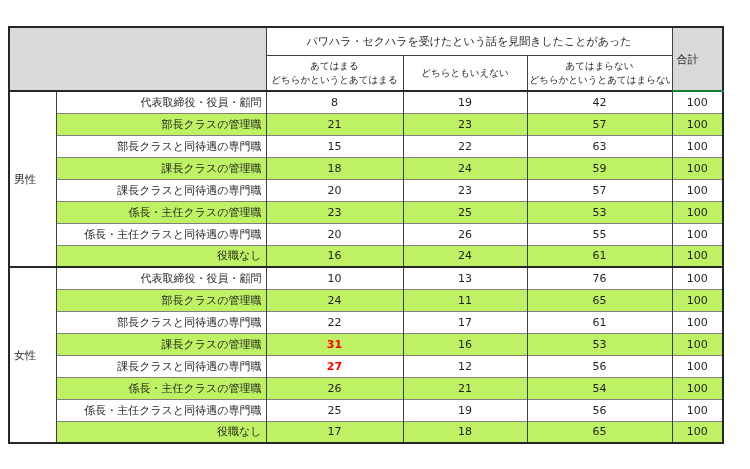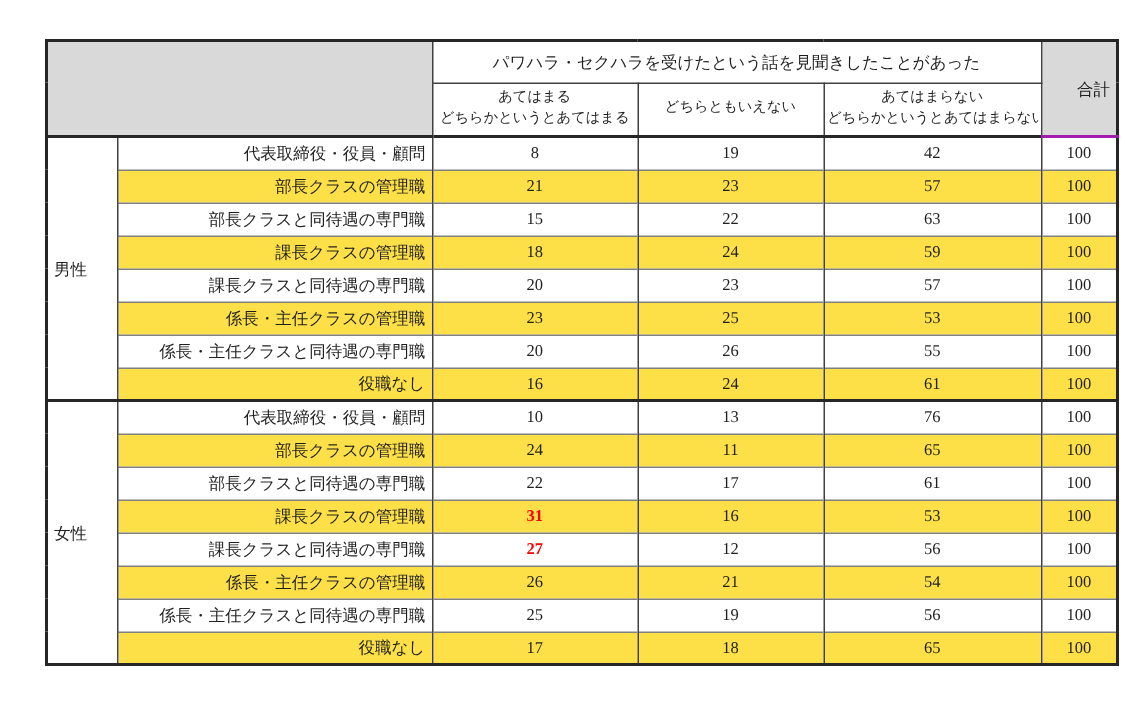--- a/index.html
+++ b/index.html
@@ -11,28 +11,27 @@
     position: relative;
     width: 750px;
     height: 469px;
     background: #ffffff;
     font-family: "DejaVu Sans", "Liberation Sans", sans-serif;
     color: #1f1f1f;
     overflow: hidden;
   }
   table.survey {
     position: absolute;
-    left: 30px;
+    left: 8px;
     top: 26px;
     width: 714px;
     border-collapse: collapse;
     table-layout: fixed;
     border: 2px solid #262626;
     font-size: 11px;
-    font-family: Liberation Serif, serif;
   }
   col.c-gender  { width: 47px;  }
   col.c-role    { width: 210px; }
   col.c-agree   { width: 137px; }
   col.c-neutral { width: 124px; }
   col.c-disagr  { width: 145px; }
   col.c-total   { width: 51px;  }
 
   thead { border-bottom: 2px solid #262626; }
   tbody { border-top: 2px solid #262626; }
@@ -60,27 +59,27 @@
   }
   th.sub {
     background: #ffffff;
     text-align: center;
     font-size: 9.5px;
     line-height: 1.45;
     padding: 0 2px;
   }
   th.total-head {
     background: #d9d9d9;
-    text-align: right;
-    border-bottom: 2px solid #a21caf;
+    text-align: left;
+    border-bottom: 2px solid #15803d;
   }
 
   tbody tr { height: 22px; }
   tbody tr + tr td { border-top: 1px solid #808080; }
-  tbody tr.shade td { background: #fde047; }
+  tbody tr.shade td { background: #bef264; }
   tbody td.gender {
     background: #ffffff !important;
     text-align: left;
   }
   tbody td.role { text-align: right; padding-left: 12px; }
   tbody td.val  { text-align: center; }
   tbody td.hl   { color: #ff0000; font-weight: bold; }
 </style>
 </head>
 <body>

